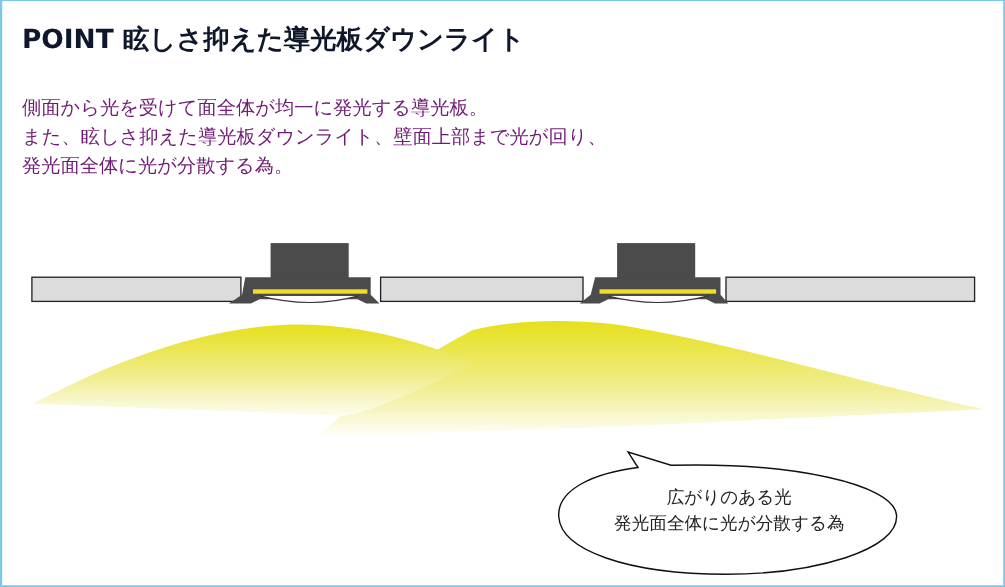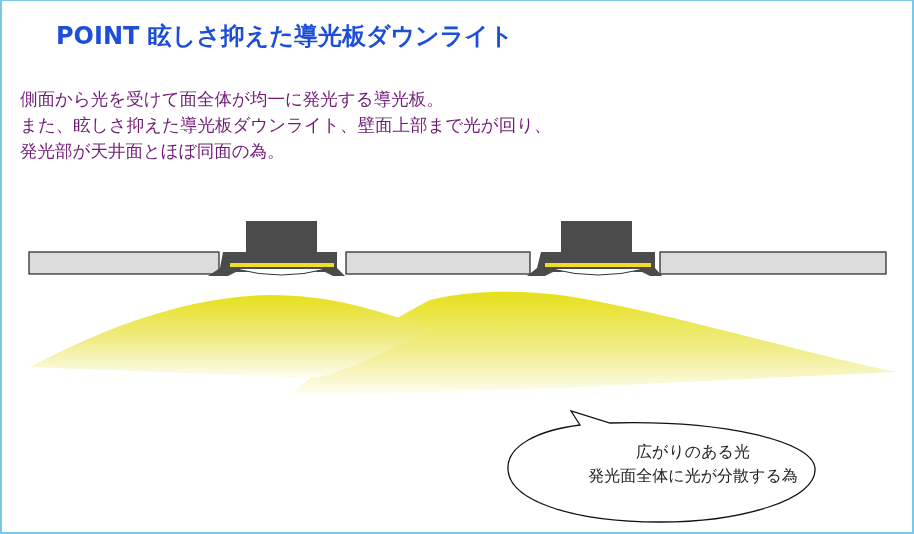--- a/index.html
+++ b/index.html
@@ -13,48 +13,47 @@
       position: absolute; left: 0; top: 0; width: 914px; height: 534px;
       box-sizing: border-box;
       border-left: 2px solid #7cc8ea;
       border-right: 2px solid #7cc8ea;
       border-top: 1px solid #7cc8ea;
       border-bottom: 2px solid #7cc8ea;
     }
     .title {
       position: absolute; left: 20px; top: 20px;
       font-size: 24px; font-weight: bold; letter-spacing: 0px;
-      color: #1d4ed8;
+      color: #0f172a;
       white-space: nowrap;
-      margin-left: 36px;
     }
     .body-text {
       position: absolute; left: 20px; top: 86px;
       font-size: 17.5px; line-height: 26px;
       color: #701a75;
     }
     .body-text div { white-space: nowrap; }
     svg.diagram { position: absolute; left: 0; top: 0; }
     .bubble-text {
-      position: absolute; left: 545px; top: 440px; width: 296px;
+      position: absolute; left: 515px; top: 440px; width: 296px;
       text-align: center; font-size: 16px; line-height: 24px; color: #222;
     }
     .bubble-text div { white-space: nowrap; }
   </style>
 </head>
 <body>
 
 <div class="frame"></div>
 
 <div class="title">POINT 眩しさ抑えた導光板ダウンライト</div>
 
 <div class="body-text">
   <div>側面から光を受けて面全体が均一に発光する導光板。</div>
   <div>また、眩しさ抑えた導光板ダウンライト、壁面上部まで光が回り、</div>
-  <div>発光部が天井面とほぼ同面の為。</div>
+  <div>発光面全体に光が分散する為。</div>
 </div>
 
 <svg class="diagram" width="914" height="534" viewBox="0 0 914 534">
   <defs>
     <linearGradient id="coneGrad" x1="0" y1="0" x2="0" y2="1">
       <stop offset="0" stop-color="#e6e01a"></stop>
       <stop offset="0.55" stop-color="#f0ec8a"></stop>
       <stop offset="1" stop-color="#fdfdf0"></stop>
     </linearGradient>
     <linearGradient id="coneGrad2" x1="0" y1="0" x2="0" y2="1">

